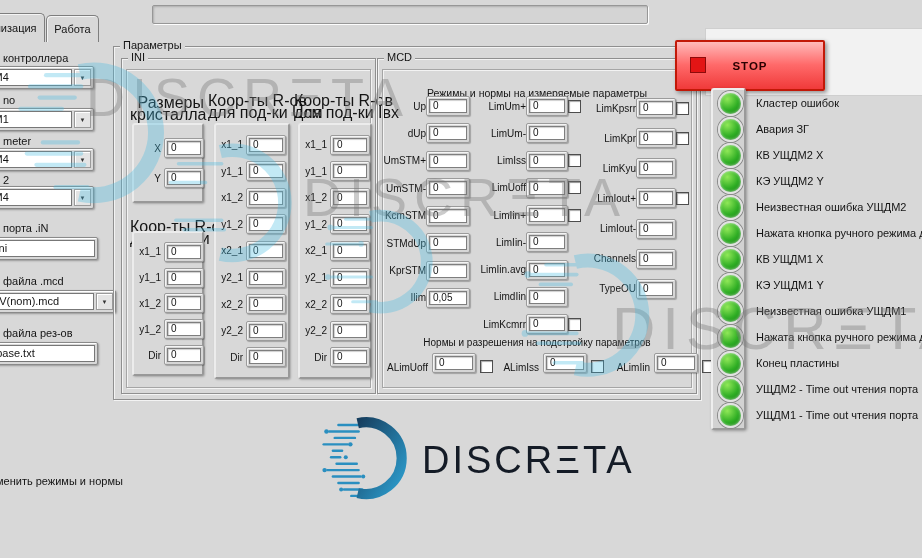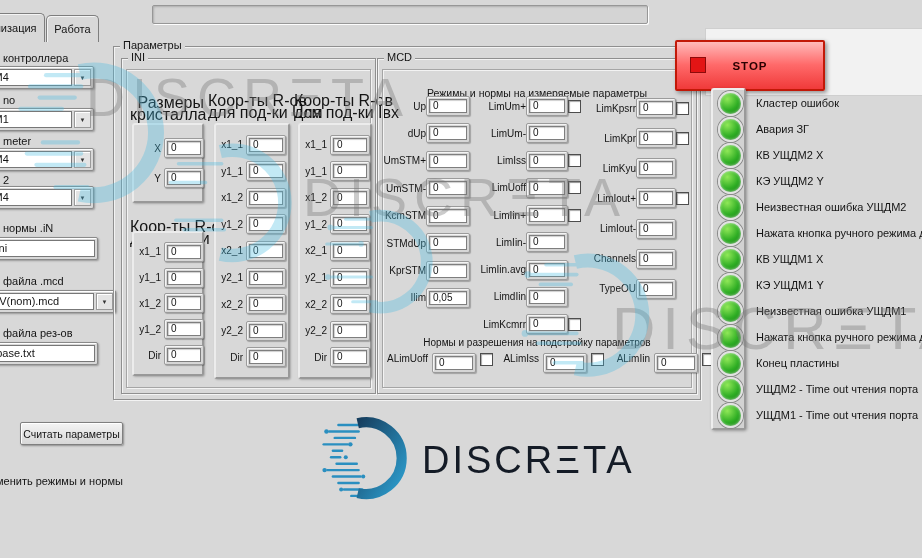--- a/index.html
+++ b/index.html
@@ -54,21 +54,21 @@
   .grp .numctl{width:40px}
 
   
   .mcol{position:absolute;display:flex;flex-direction:column;justify-content:space-between}
   .mrow{display:flex;align-items:center;height:22px}
   .mlabel{text-align:right;font-size:10px;flex:none;white-space:nowrap}
   .col1{left:4px;top:36px;width:96px;height:214px}   .col1 .mlabel{width:44px} .col1 .numctl{width:44px}
   .col2{left:98px;top:36px;width:116px;height:240px} .col2 .mlabel{width:50px} .col2 .numctl{width:42px}
   .col3{left:202px;top:38px;width:126px;height:203px}.col3 .mlabel{width:56px} .col3 .numctl{width:40px}
   .tunerow{left:4px;top:294px;width:312px;display:flex;justify-content:space-between}
-  .tgroup{display:flex;align-items:flex-start;gap:4px}
+  .tgroup{display:flex;align-items:flex-end;gap:4px}
   .tgroup .mlabel{width:46px}
   .tgroup .numctl{width:44px}
 
   
   .stopbg{left:705px;top:28px;width:217px;height:66px;background:#f2f2f2;border:1px solid #cfcfcf}
   .stopbtn{left:675px;top:40px;width:146px;height:47px;background:linear-gradient(#ffb9b9,#ff6a6a 48%,#f03a3a);
     border:2px solid #c21807;border-radius:2px;box-shadow:2px 2px 4px rgba(0,0,0,.4);
     display:flex;align-items:center;justify-content:center}
   .stopsq{position:absolute;left:13px;top:15px;width:14px;height:14px;background:#e31515;border:1px solid #8d0b0b}
   .stoplabel{font-size:11.5px;font-weight:600;letter-spacing:1px;color:#2b0000}
@@ -120,35 +120,34 @@
   <div class="abs combo" style="left:-22px;top:148px;width:116px">
     <div class="combo-val">OM4</div>
     <div class="combo-btn">▼</div>
   </div>
   <div class="abs slabel" style="left:3px;top:174px">2</div>
   <div class="abs combo" style="left:-22px;top:186px;width:116px">
     <div class="combo-val">OM4</div>
     <div class="combo-btn">▼</div>
   </div>
 
-  <div class="abs slabel" style="left:3px;top:222px">нормы .iN</div>
+  <div class="abs slabel" style="left:3px;top:222px">порта .iN</div>
   <div class="abs tfield" style="left:-20px;top:237px;width:118px">
     <div class="tfield-val">2.ini</div>
   </div>
   <div class="abs slabel" style="left:3px;top:275px">файла .mcd</div>
   <div class="abs combo" style="left:-20px;top:290px;width:136px">
     <div class="combo-val">_5V(nom).mcd</div>
     <div class="combo-btn">▼</div>
   </div>
   <div class="abs slabel" style="left:3px;top:327px">файла рез-ов</div>
   <div class="abs tfield" style="left:-20px;top:342px;width:118px">
     <div class="tfield-val">tabase.txt</div>
   </div>
 
-  <div class="abs btn" style="left:20px;top:422px;width:101px;height:21px">Считать параметры</div>
   <div class="abs slabel" style="left:-4px;top:475px">менить режимы и нормы</div>
 
   <div class="abs fsbox panel-params">
     <span class="fscap">Параметры</span>
 
     <div class="abs fsbox box-ini">
       <span class="fscap">INI</span>
       <div class="inner-line"></div>
 
       <div class="colhead" style="left:8px;top:38px;width:74px">

